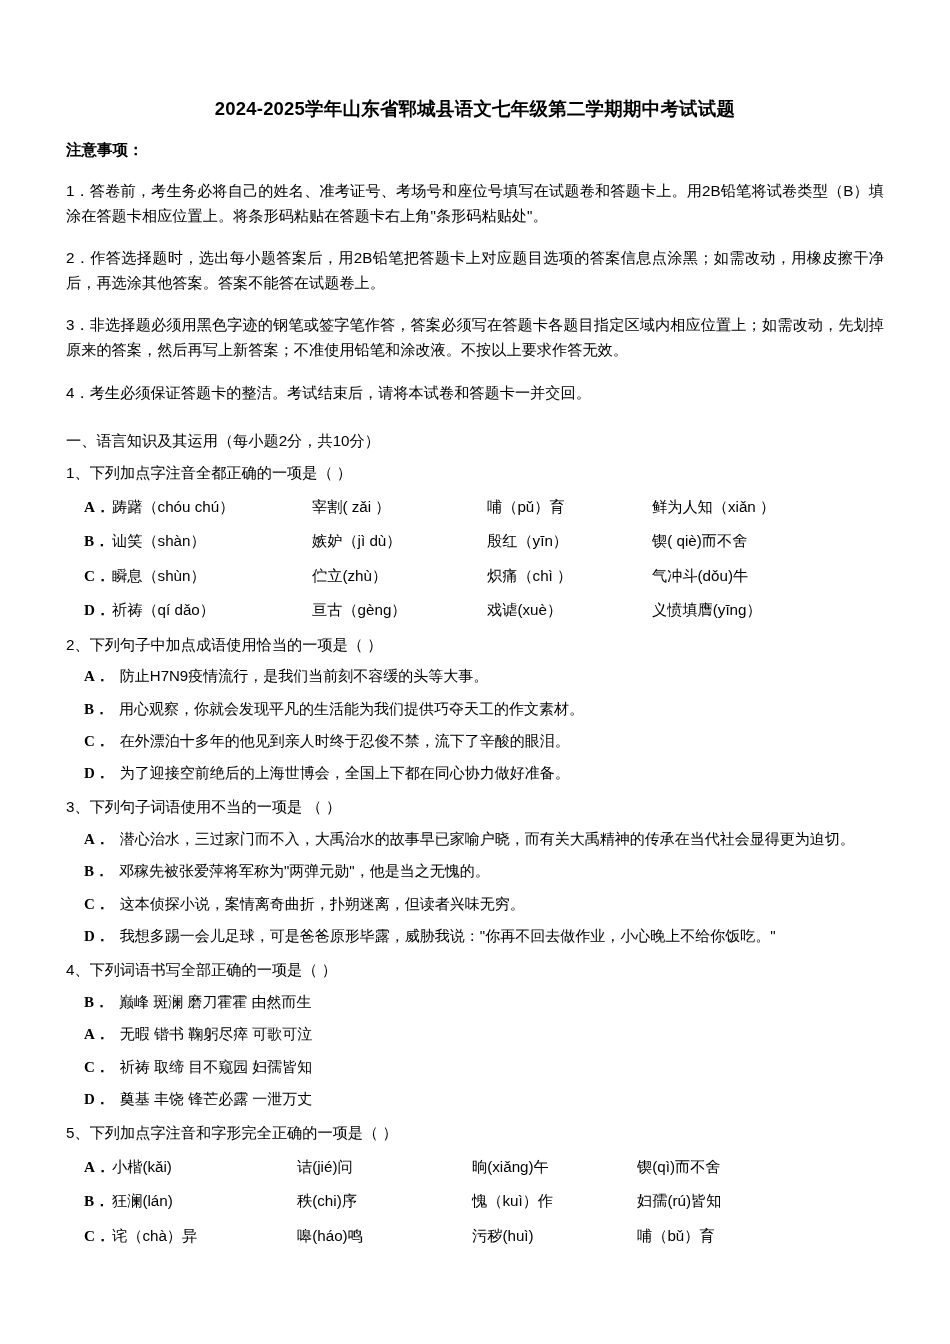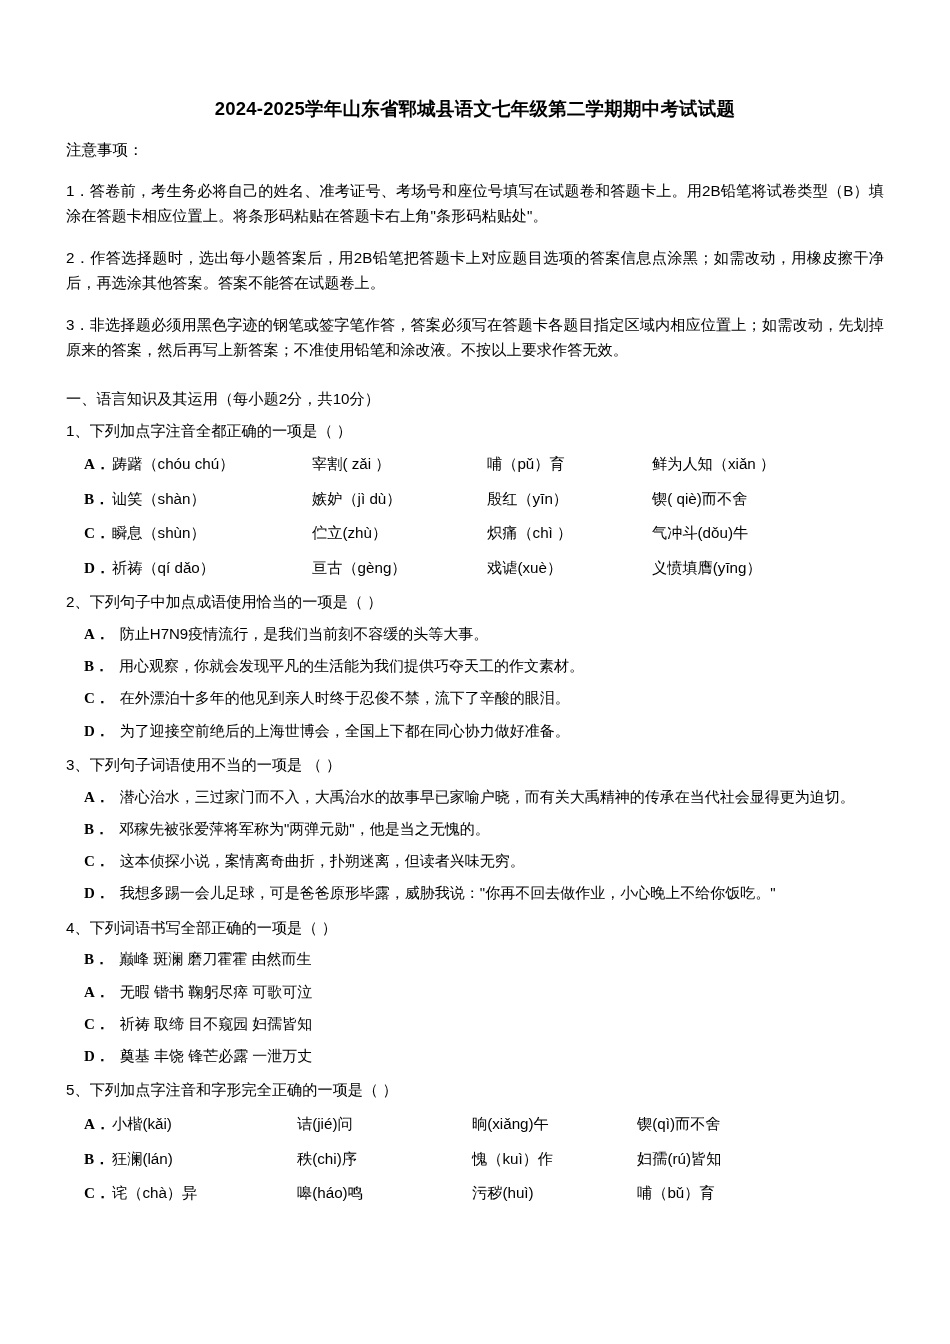--- a/index.html
+++ b/index.html
@@ -24,21 +24,21 @@
     font-family: "Liberation Sans", "DejaVu Sans", sans-serif;
     font-weight: bold;
     font-size: 18.5px;
     text-align: center;
     letter-spacing: 0.2px;
     margin: 0 0 18px 0;
     line-height: 1.4;
   }
   .notice-head {
     font-family: "Liberation Sans", "DejaVu Sans", sans-serif;
-    font-weight: normal;
+    font-weight: bold;
     font-size: 15.5px;
     margin: 0 0 16px 0;
   }
   .notice-item {
     font-family: "Liberation Sans", "DejaVu Sans", sans-serif;
     font-size: 15.2px;
     line-height: 1.62;
     text-align: justify;
     margin: 18px 0 2px 0;
   }
@@ -102,20 +102,21 @@
 
 <div class="page">
 
   <h1 class="doc-title">2024-2025学年山东省郓城县语文七年级第二学期期中考试试题</h1>
 
   <div class="notice-head">注意事项：</div>
 
   <div class="notice-item">1．答卷前，考生务必将自己的姓名、准考证号、考场号和座位号填写在试题卷和答题卡上。用2B铅笔将试卷类型（B）填涂在答题卡相应位置上。将条形码粘贴在答题卡右上角"条形码粘贴处"。</div>
   <div class="notice-item">2．作答选择题时，选出每小题答案后，用2B铅笔把答题卡上对应题目选项的答案信息点涂黑；如需改动，用橡皮擦干净后，再选涂其他答案。答案不能答在试题卷上。</div>
   <div class="notice-item">3．非选择题必须用黑色字迹的钢笔或签字笔作答，答案必须写在答题卡各题目指定区域内相应位置上；如需改动，先划掉原来的答案，然后再写上新答案；不准使用铅笔和涂改液。不按以上要求作答无效。</div>
+  <div class="notice-item">4．考生必须保证答题卡的整洁。考试结束后，请将本试卷和答题卡一并交回。</div>
 
   <div class="section-head">一、语言知识及其运用（每小题2分，共10分）</div>
 
   <div class="q-stem">
     <span class="qnum">1、</span><span>下列加点字注音全都正确的一项是（      ）</span>
   </div>
   <div class="opt-cols">
     <span class="lab">A．</span>
     <span class="cell w1">踌躇（chóu chú）</span>
     <span class="cell w2">宰割( zǎi ）</span>

